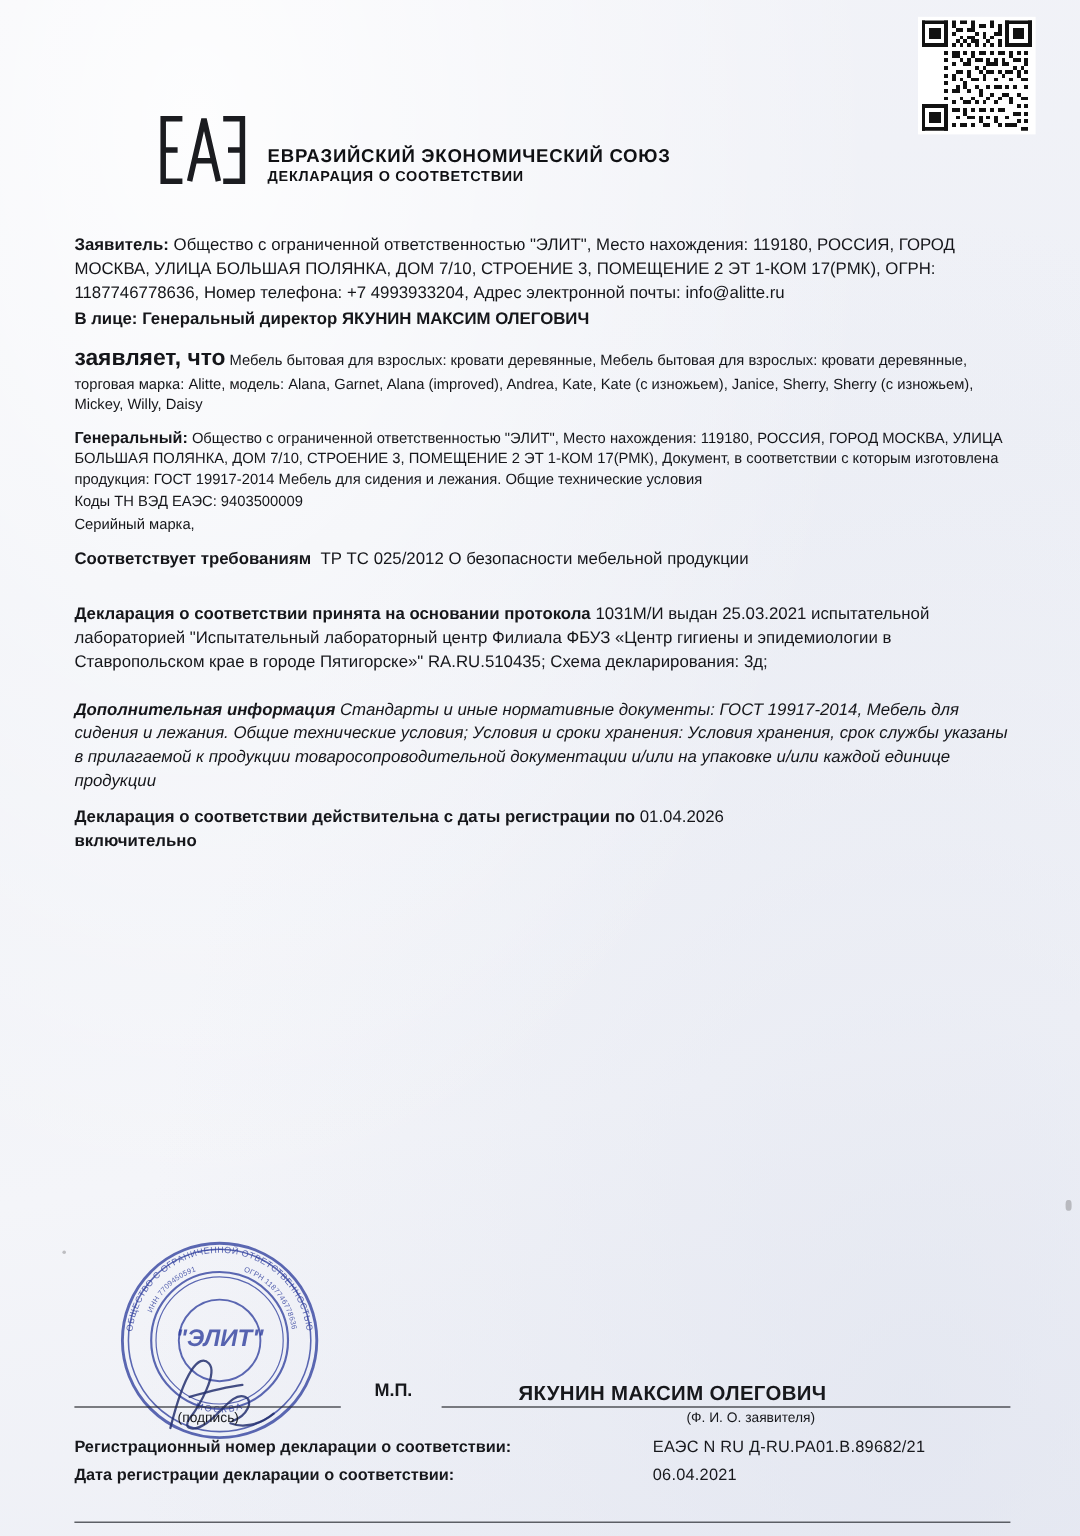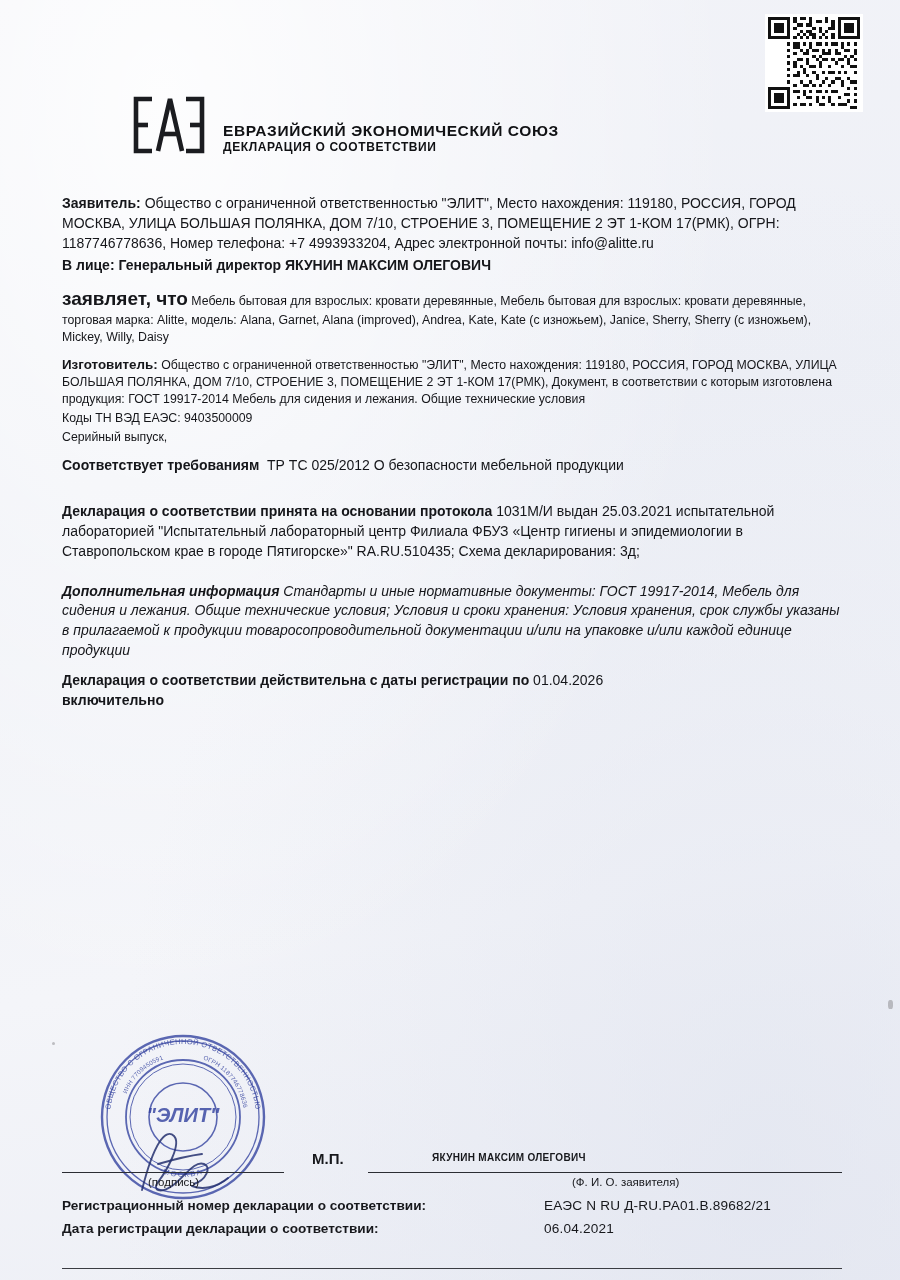--- a/index.html
+++ b/index.html
@@ -144,21 +144,21 @@
     left: 250px;
     top: 12px;
     font-size: 15px;
     font-weight: bold;
     text-align: center;
   }
   .declarant-name {
     position: absolute;
     left: 370px;
     top: 14px;
-    font-size: 10px;
+    font-size: 17px;
     font-weight: bold;
     letter-spacing: 0.3px;
   }
   .cap-left {
     position: absolute;
     left: 86px;
     top: 38px;
     font-size: 11.5px;
   }
   .cap-right {
@@ -388,26 +388,26 @@
       <span class="b">В лице:</span>
       <span class="b">Генеральный директор ЯКУНИН МАКСИМ ОЛЕГОВИЧ</span>
     </div>
 
     <div class="row small sp-top-10">
       <span class="b" style="font-size:19px">заявляет, что</span>
       <span>Мебель бытовая для взрослых: кровати деревянные, Мебель бытовая для взрослых: кровати деревянные, торговая марка: Alitte, модель: Alana, Garnet, Alana (improved),  Andrea, Kate, Kate (с изножьем), Janice, Sherry, Sherry (с изножьем), Mickey, Willy, Daisy</span>
     </div>
 
     <div class="row small sp-top-10">
-      <span class="b" style="font-size:13.4px">Изготовитель:</span>
+      <span class="b" style="font-size:13.4px">Генеральный:</span>
       <span>Общество с ограниченной ответственностью "ЭЛИТ", Место нахождения: 119180, РОССИЯ, ГОРОД МОСКВА, УЛИЦА БОЛЬШАЯ ПОЛЯНКА, ДОМ 7/10, СТРОЕНИЕ 3, ПОМЕЩЕНИЕ 2 ЭТ 1-КОМ 17(РМК), Документ, в соответствии с которым изготовлена продукция: ГОСТ 19917-2014 Мебель для сидения и лежания. Общие технические условия</span>
     </div>
 
     <div class="row small">Коды ТН ВЭД ЕАЭС: 9403500009</div>
-    <div class="row small">Серийный выпуск,</div>
+    <div class="row small">Серийный марка,</div>
 
     <div class="row sp-top-10">
       <span class="b">Соответствует требованиям</span>
       &nbsp;<span>ТР ТС 025/2012 О безопасности мебельной продукции</span>
     </div>
 
     <div class="row sp-top-22">
       <span class="b">Декларация о соответствии принята на основании протокола</span>
       <span>1031М/И выдан 25.03.2021 испытательной лабораторией "Испытательный лабораторный центр Филиала ФБУЗ «Центр гигиены и эпидемиологии в Ставропольском крае в городе Пятигорске»" RA.RU.510435; Схема декларирования: 3д;</span>
     </div>

